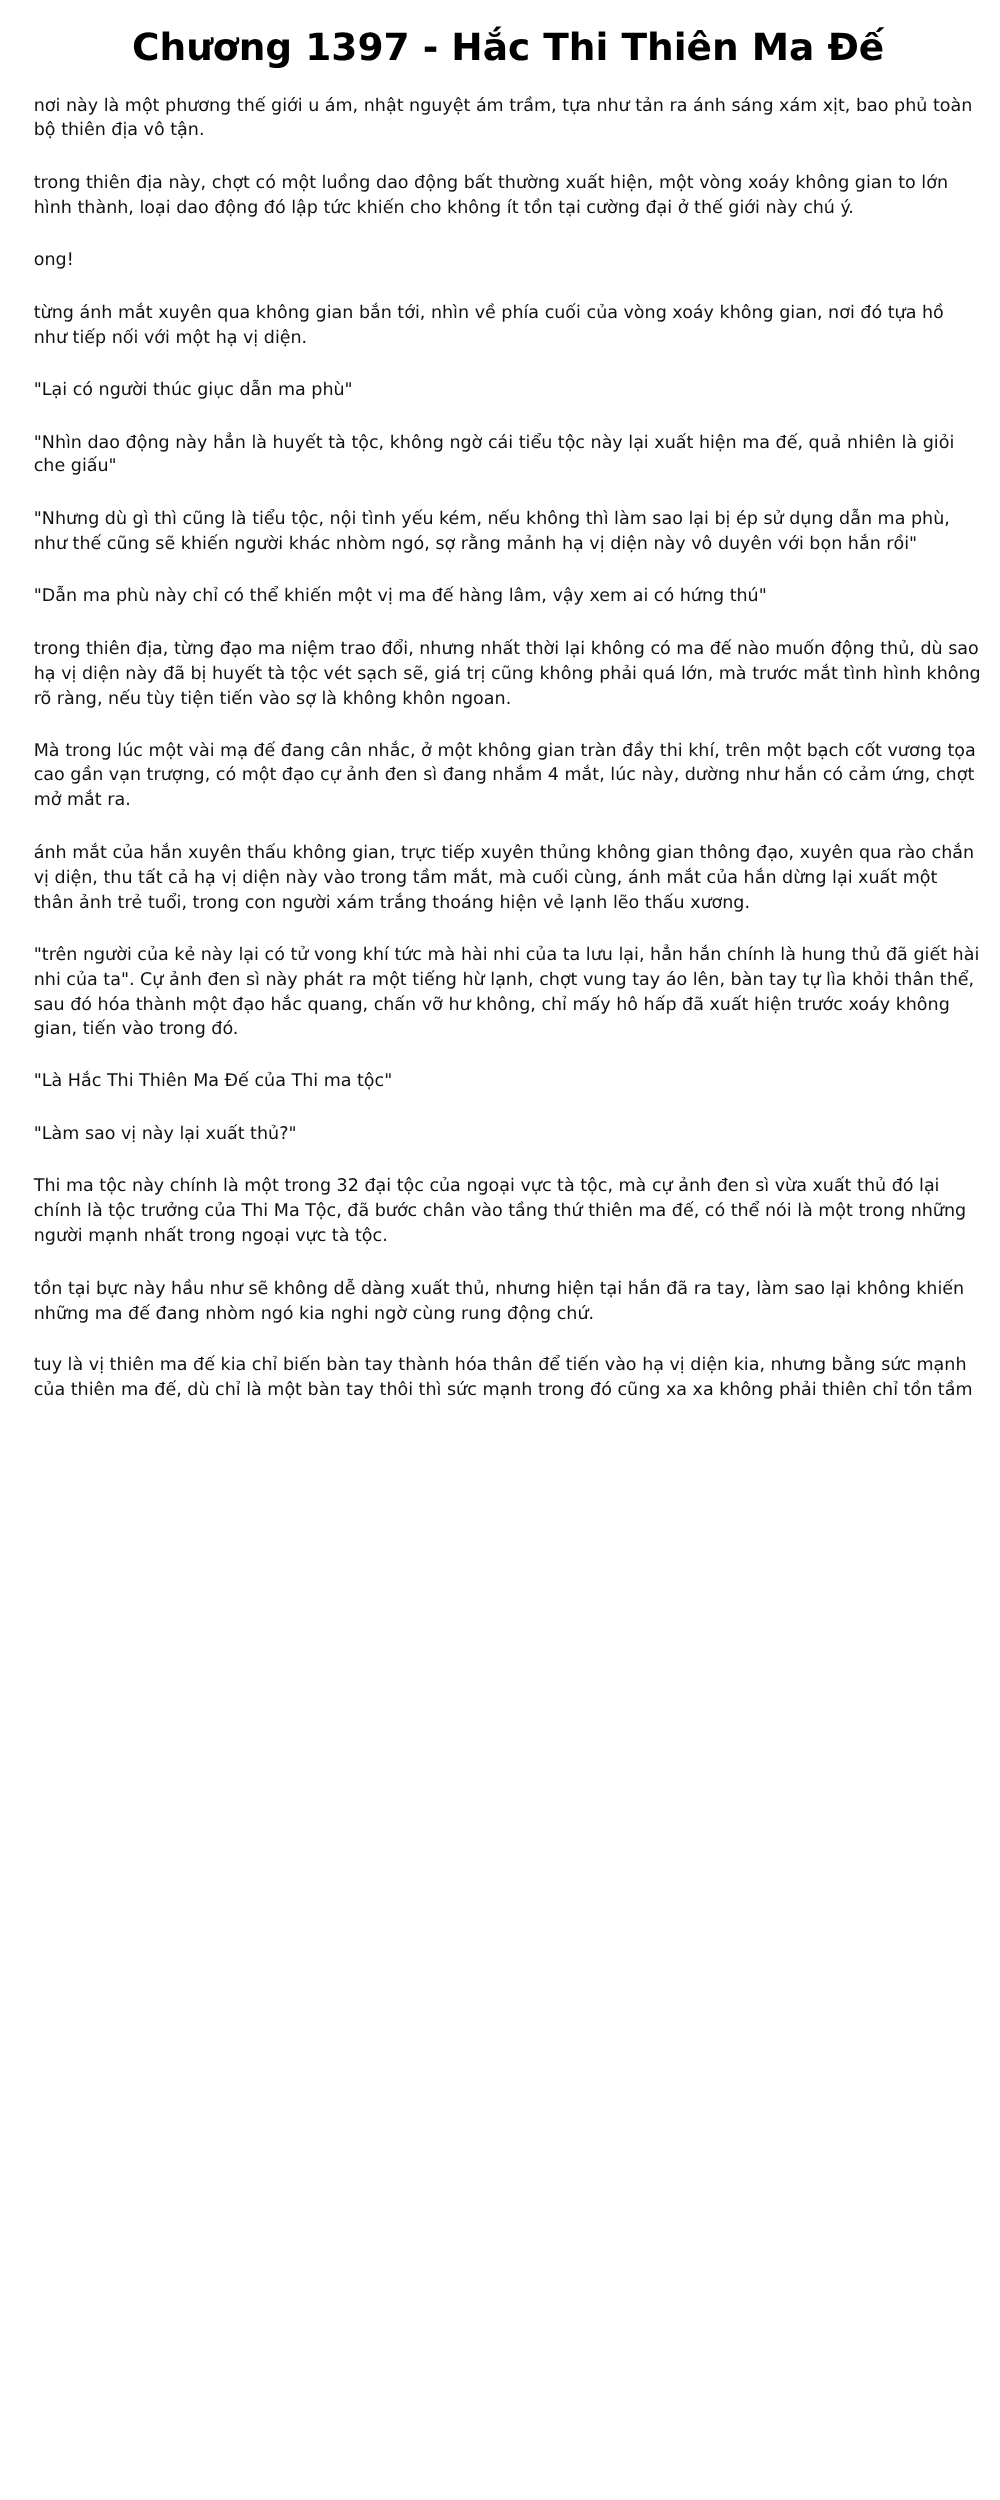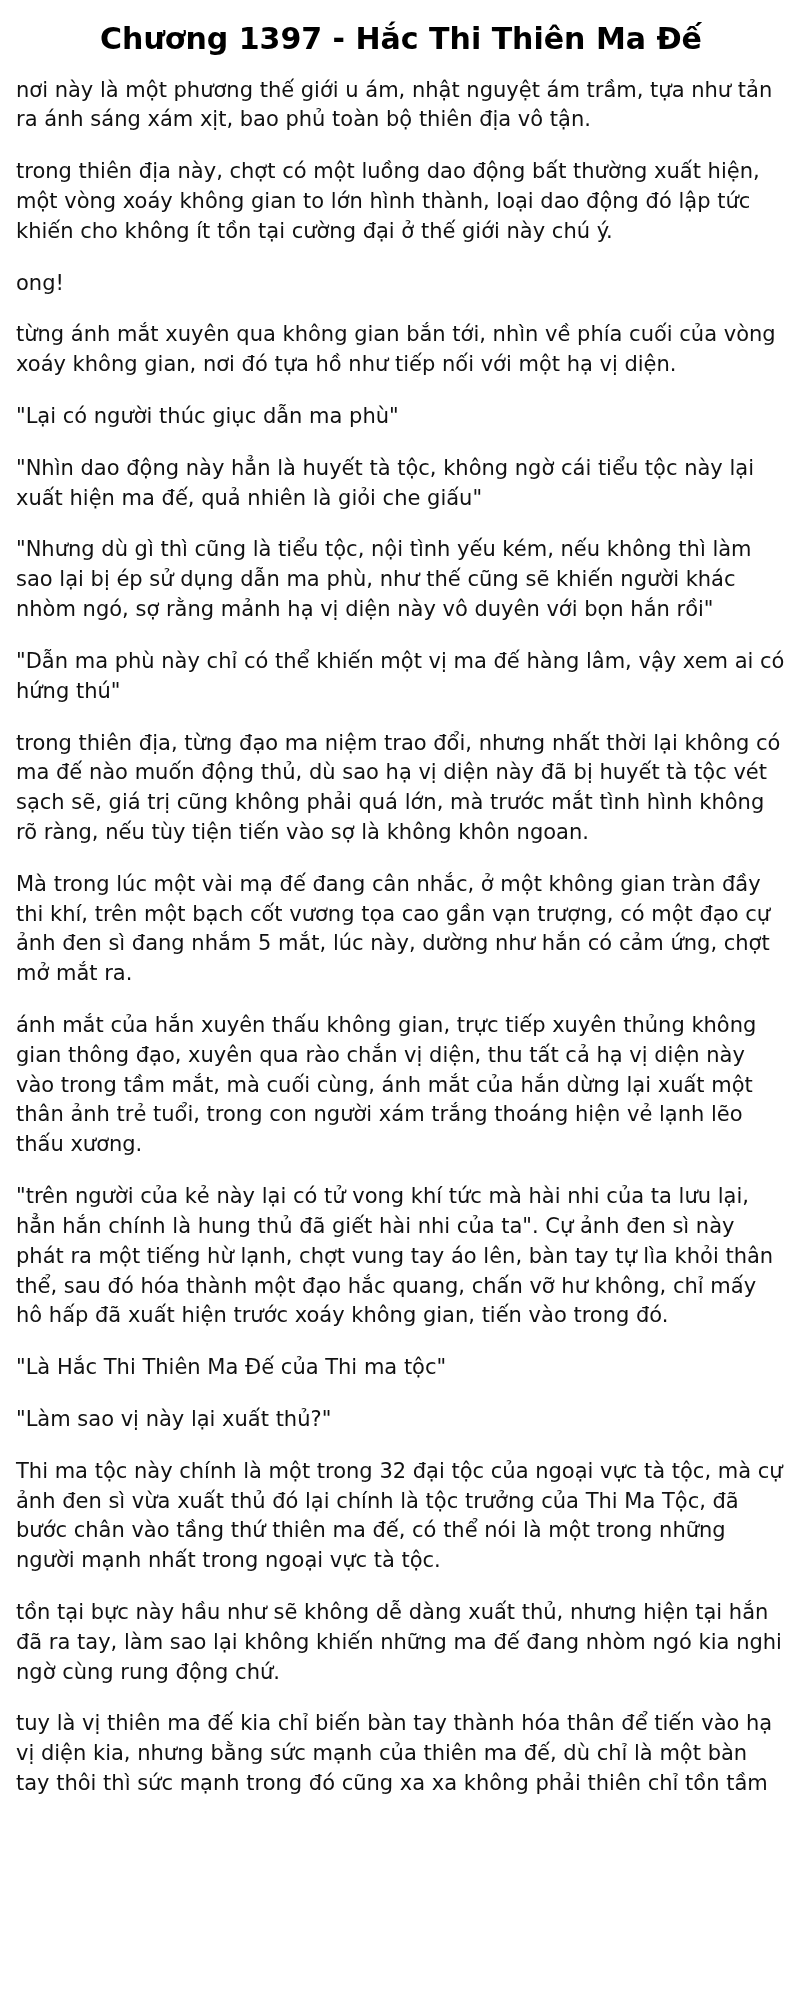--- a/index.html
+++ b/index.html
@@ -8,33 +8,33 @@
     background: #ffffff;
   }
   body {
     width: 800px;
     font-family: "DejaVu Sans", "Liberation Sans", sans-serif;
     color: #1a1a1a;
   }
   .page {
     width: 800px;
     box-sizing: border-box;
-    padding: 14px 14px 20px 16px;
+    padding: 14px 14px 20px 27px;
   }
   .chapter-title {
     text-align: center;
     font-size: 30px;
     font-weight: bold;
     line-height: 1.25;
     color: #000000;
     margin: 6px 0 18px 0;
     letter-spacing: 0px;
   }
   .content p {
-    font-size: 21px;
+    font-size: 14px;
     line-height: 1.42;
     margin: 0 0 22px 0;
     color: #111111;
     text-align: left;
     word-wrap: break-word;
   }
   .content p:last-child {
     margin-bottom: 0;
   }
 </style>
@@ -46,21 +46,21 @@
   <div class="content">
     <p>nơi này là một phương thế giới u ám, nhật nguyệt ám trầm, tựa như tản ra ánh sáng xám xịt, bao phủ toàn bộ thiên địa vô tận.</p>
     <p>trong thiên địa này, chợt có một luồng dao động bất thường xuất hiện, một vòng xoáy không gian to lớn hình thành, loại dao động đó lập tức khiến cho không ít tồn tại cường đại ở thế giới này chú ý.</p>
     <p>ong!</p>
     <p>từng ánh mắt xuyên qua không gian bắn tới, nhìn về phía cuối của vòng xoáy không gian, nơi đó tựa hồ như tiếp nối với một hạ vị diện.</p>
     <p>"Lại có người thúc giục dẫn ma phù"</p>
     <p>"Nhìn dao động này hẳn là huyết tà tộc, không ngờ cái tiểu tộc này lại xuất hiện ma đế, quả nhiên là giỏi che giấu"</p>
     <p>"Nhưng dù gì thì cũng là tiểu tộc, nội tình yếu kém, nếu không thì làm sao lại bị ép sử dụng dẫn ma phù, như thế cũng sẽ khiến người khác nhòm ngó, sợ rằng mảnh hạ vị diện này vô duyên với bọn hắn rồi"</p>
     <p>"Dẫn ma phù này chỉ có thể khiến một vị ma đế hàng lâm, vậy xem ai có hứng thú"</p>
     <p>trong thiên địa, từng đạo ma niệm trao đổi, nhưng nhất thời lại không có ma đế nào muốn động thủ, dù sao hạ vị diện này đã bị huyết tà tộc vét sạch sẽ, giá trị cũng không phải quá lớn, mà trước mắt tình hình không rõ ràng, nếu tùy tiện tiến vào sợ là không khôn ngoan.</p>
-    <p>Mà trong lúc một vài mạ đế đang cân nhắc, ở một không gian tràn đầy thi khí, trên một bạch cốt vương tọa cao gần vạn trượng, có một đạo cự ảnh đen sì đang nhắm 5 mắt, lúc này, dường như hắn có cảm ứng, chợt mở mắt ra.</p>
+    <p>Mà trong lúc một vài mạ đế đang cân nhắc, ở một không gian tràn đầy thi khí, trên một bạch cốt vương tọa cao gần vạn trượng, có một đạo cự ảnh đen sì đang nhắm 4 mắt, lúc này, dường như hắn có cảm ứng, chợt mở mắt ra.</p>
     <p>ánh mắt của hắn xuyên thấu không gian, trực tiếp xuyên thủng không gian thông đạo, xuyên qua rào chắn vị diện, thu tất cả hạ vị diện này vào trong tầm mắt, mà cuối cùng, ánh mắt của hắn dừng lại xuất một thân ảnh trẻ tuổi, trong con người xám trắng thoáng hiện vẻ lạnh lẽo thấu xương.</p>
     <p>"trên người của kẻ này lại có tử vong khí tức mà hài nhi của ta lưu lại, hẳn hắn chính là hung thủ đã giết hài nhi của ta". Cự ảnh đen sì này phát ra một tiếng hừ lạnh, chợt vung tay áo lên, bàn tay tự lìa khỏi thân thể, sau đó hóa thành một đạo hắc quang, chấn vỡ hư không, chỉ mấy hô hấp đã xuất hiện trước xoáy không gian, tiến vào trong đó.</p>
     <p>"Là Hắc Thi Thiên Ma Đế của Thi ma tộc"</p>
     <p>"Làm sao vị này lại xuất thủ?"</p>
     <p>Thi ma tộc này chính là một trong 32 đại tộc của ngoại vực tà tộc, mà cự ảnh đen sì vừa xuất thủ đó lại chính là tộc trưởng của Thi Ma Tộc, đã bước chân vào tầng thứ thiên ma đế, có thể nói là một trong những người mạnh nhất trong ngoại vực tà tộc.</p>
     <p>tồn tại bực này hầu như sẽ không dễ dàng xuất thủ, nhưng hiện tại hắn đã ra tay, làm sao lại không khiến những ma đế đang nhòm ngó kia nghi ngờ cùng rung động chứ.</p>
     <p>tuy là vị thiên ma đế kia chỉ biến bàn tay thành hóa thân để tiến vào hạ vị diện kia, nhưng bằng sức mạnh của thiên ma đế, dù chỉ là một bàn tay thôi thì sức mạnh trong đó cũng xa xa không phải thiên chỉ tồn tầm</p>
   </div>
 </div>
 

